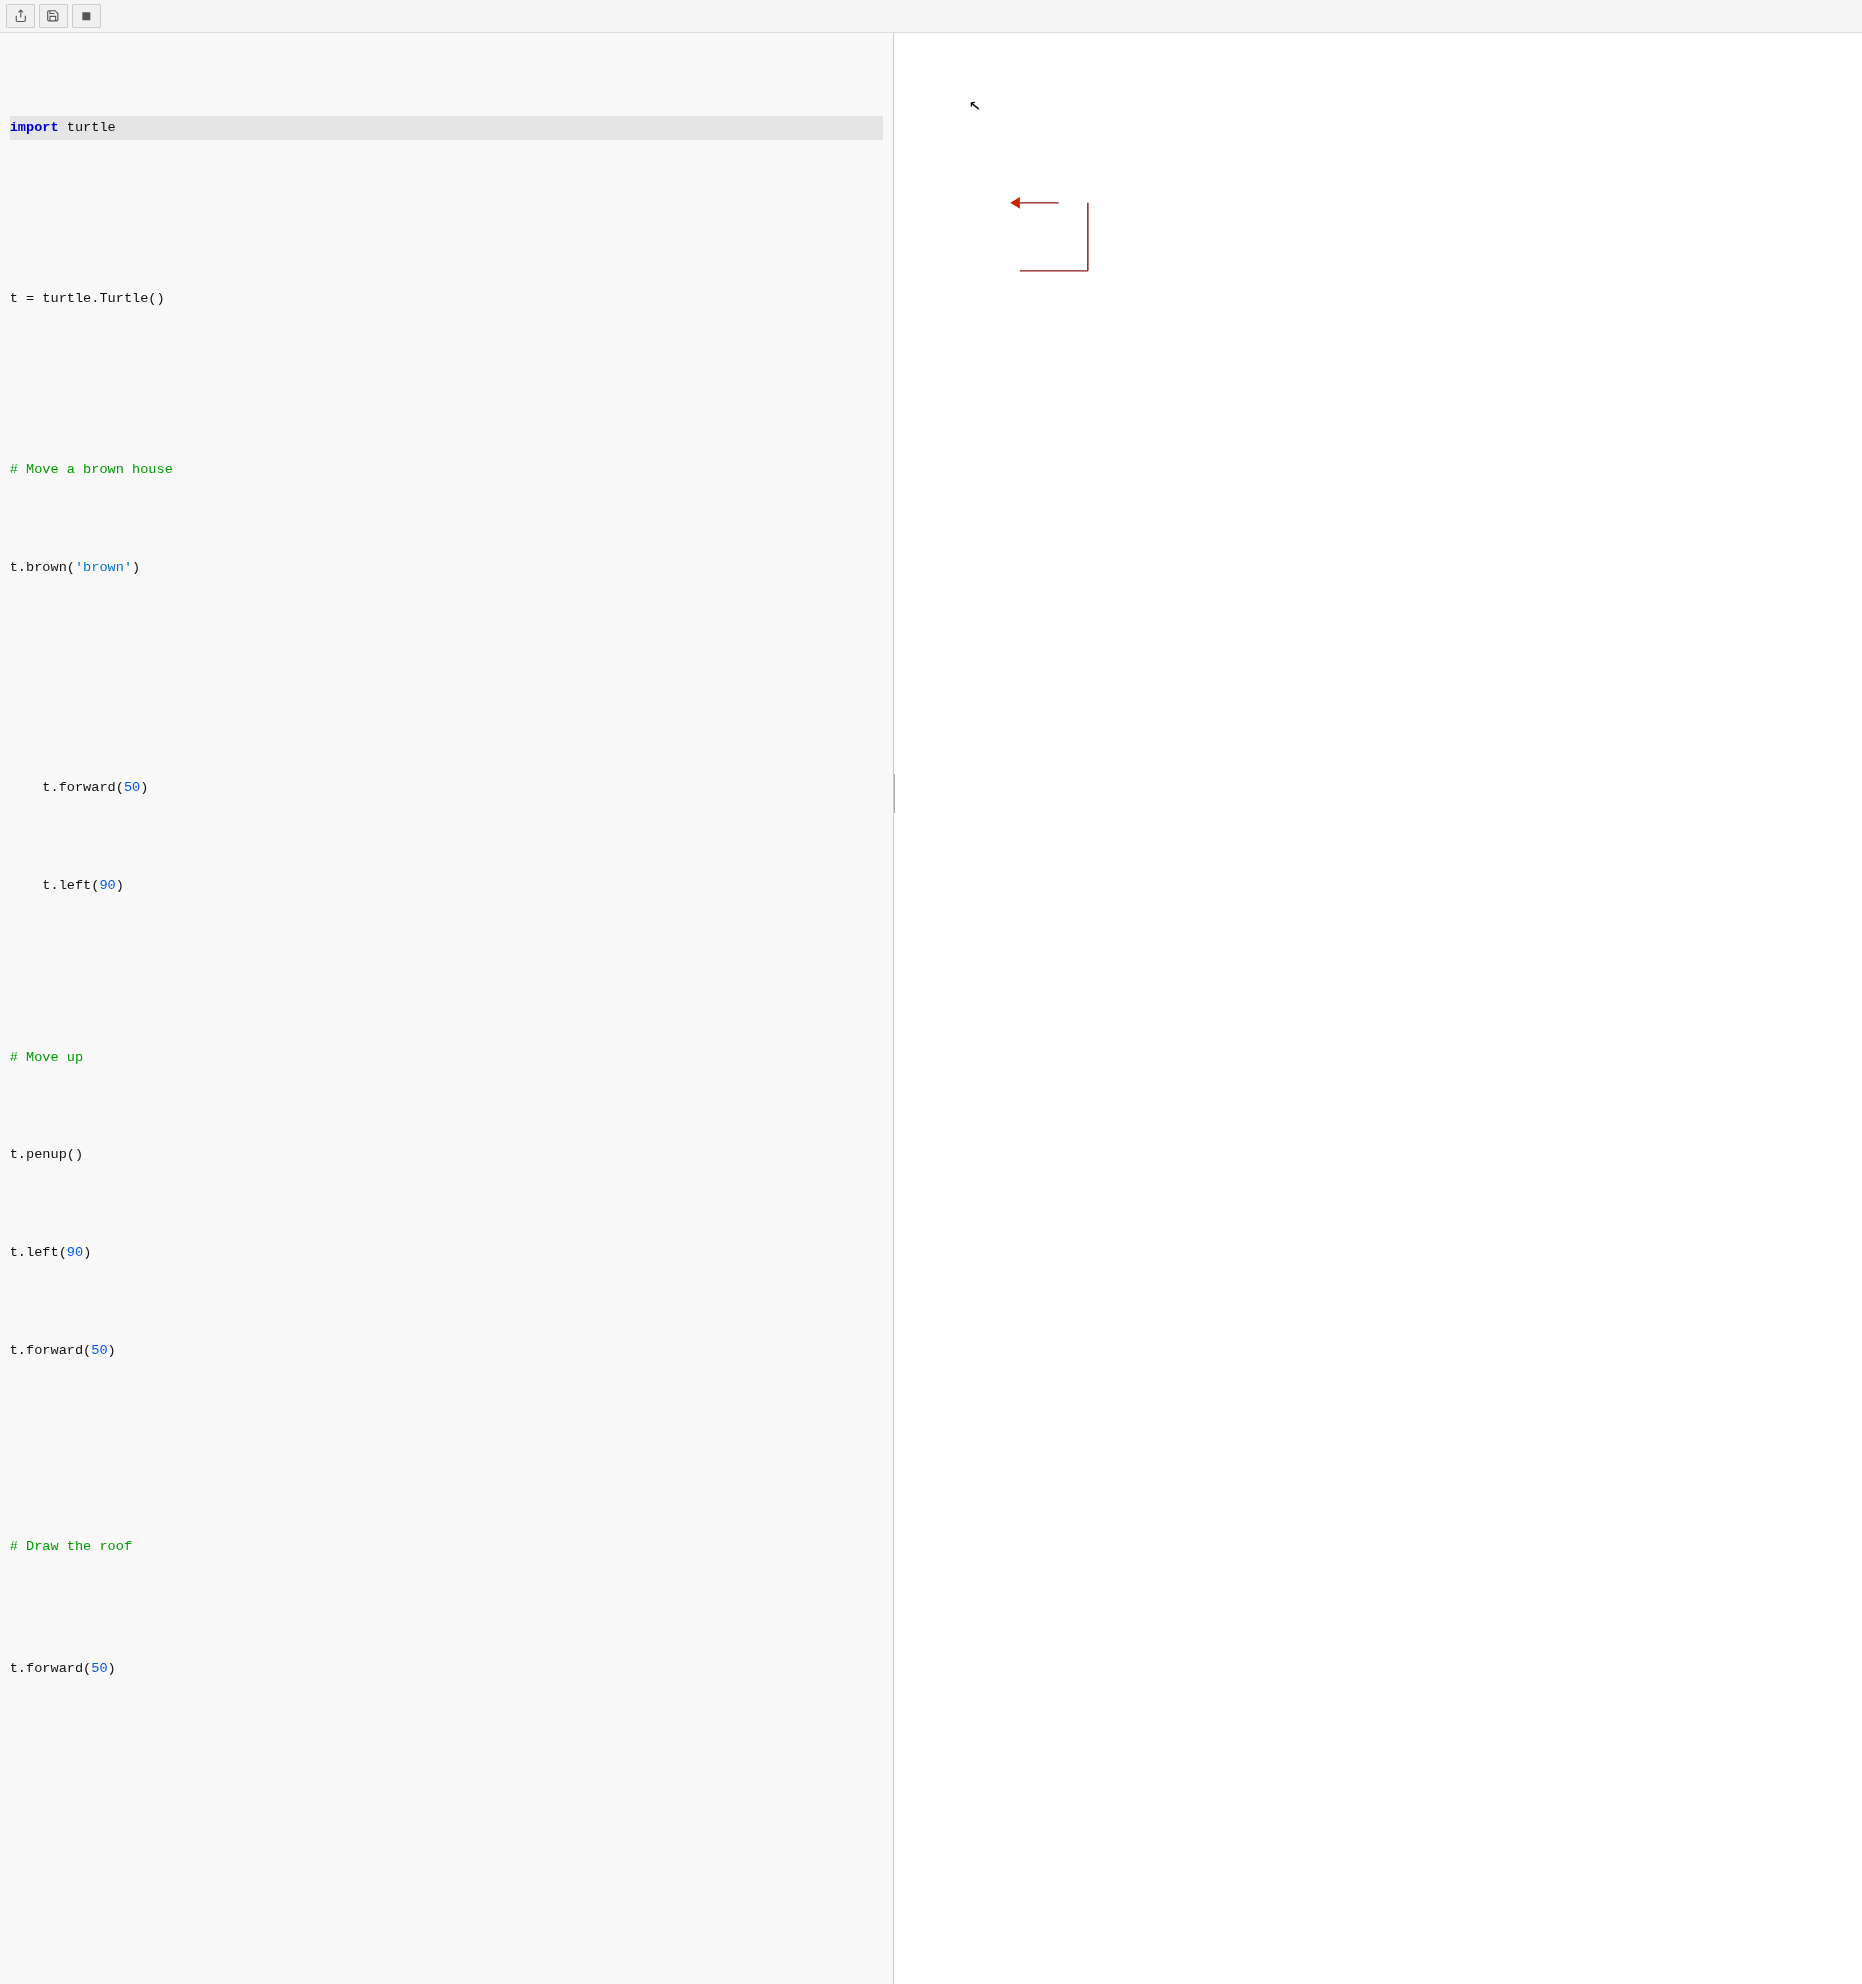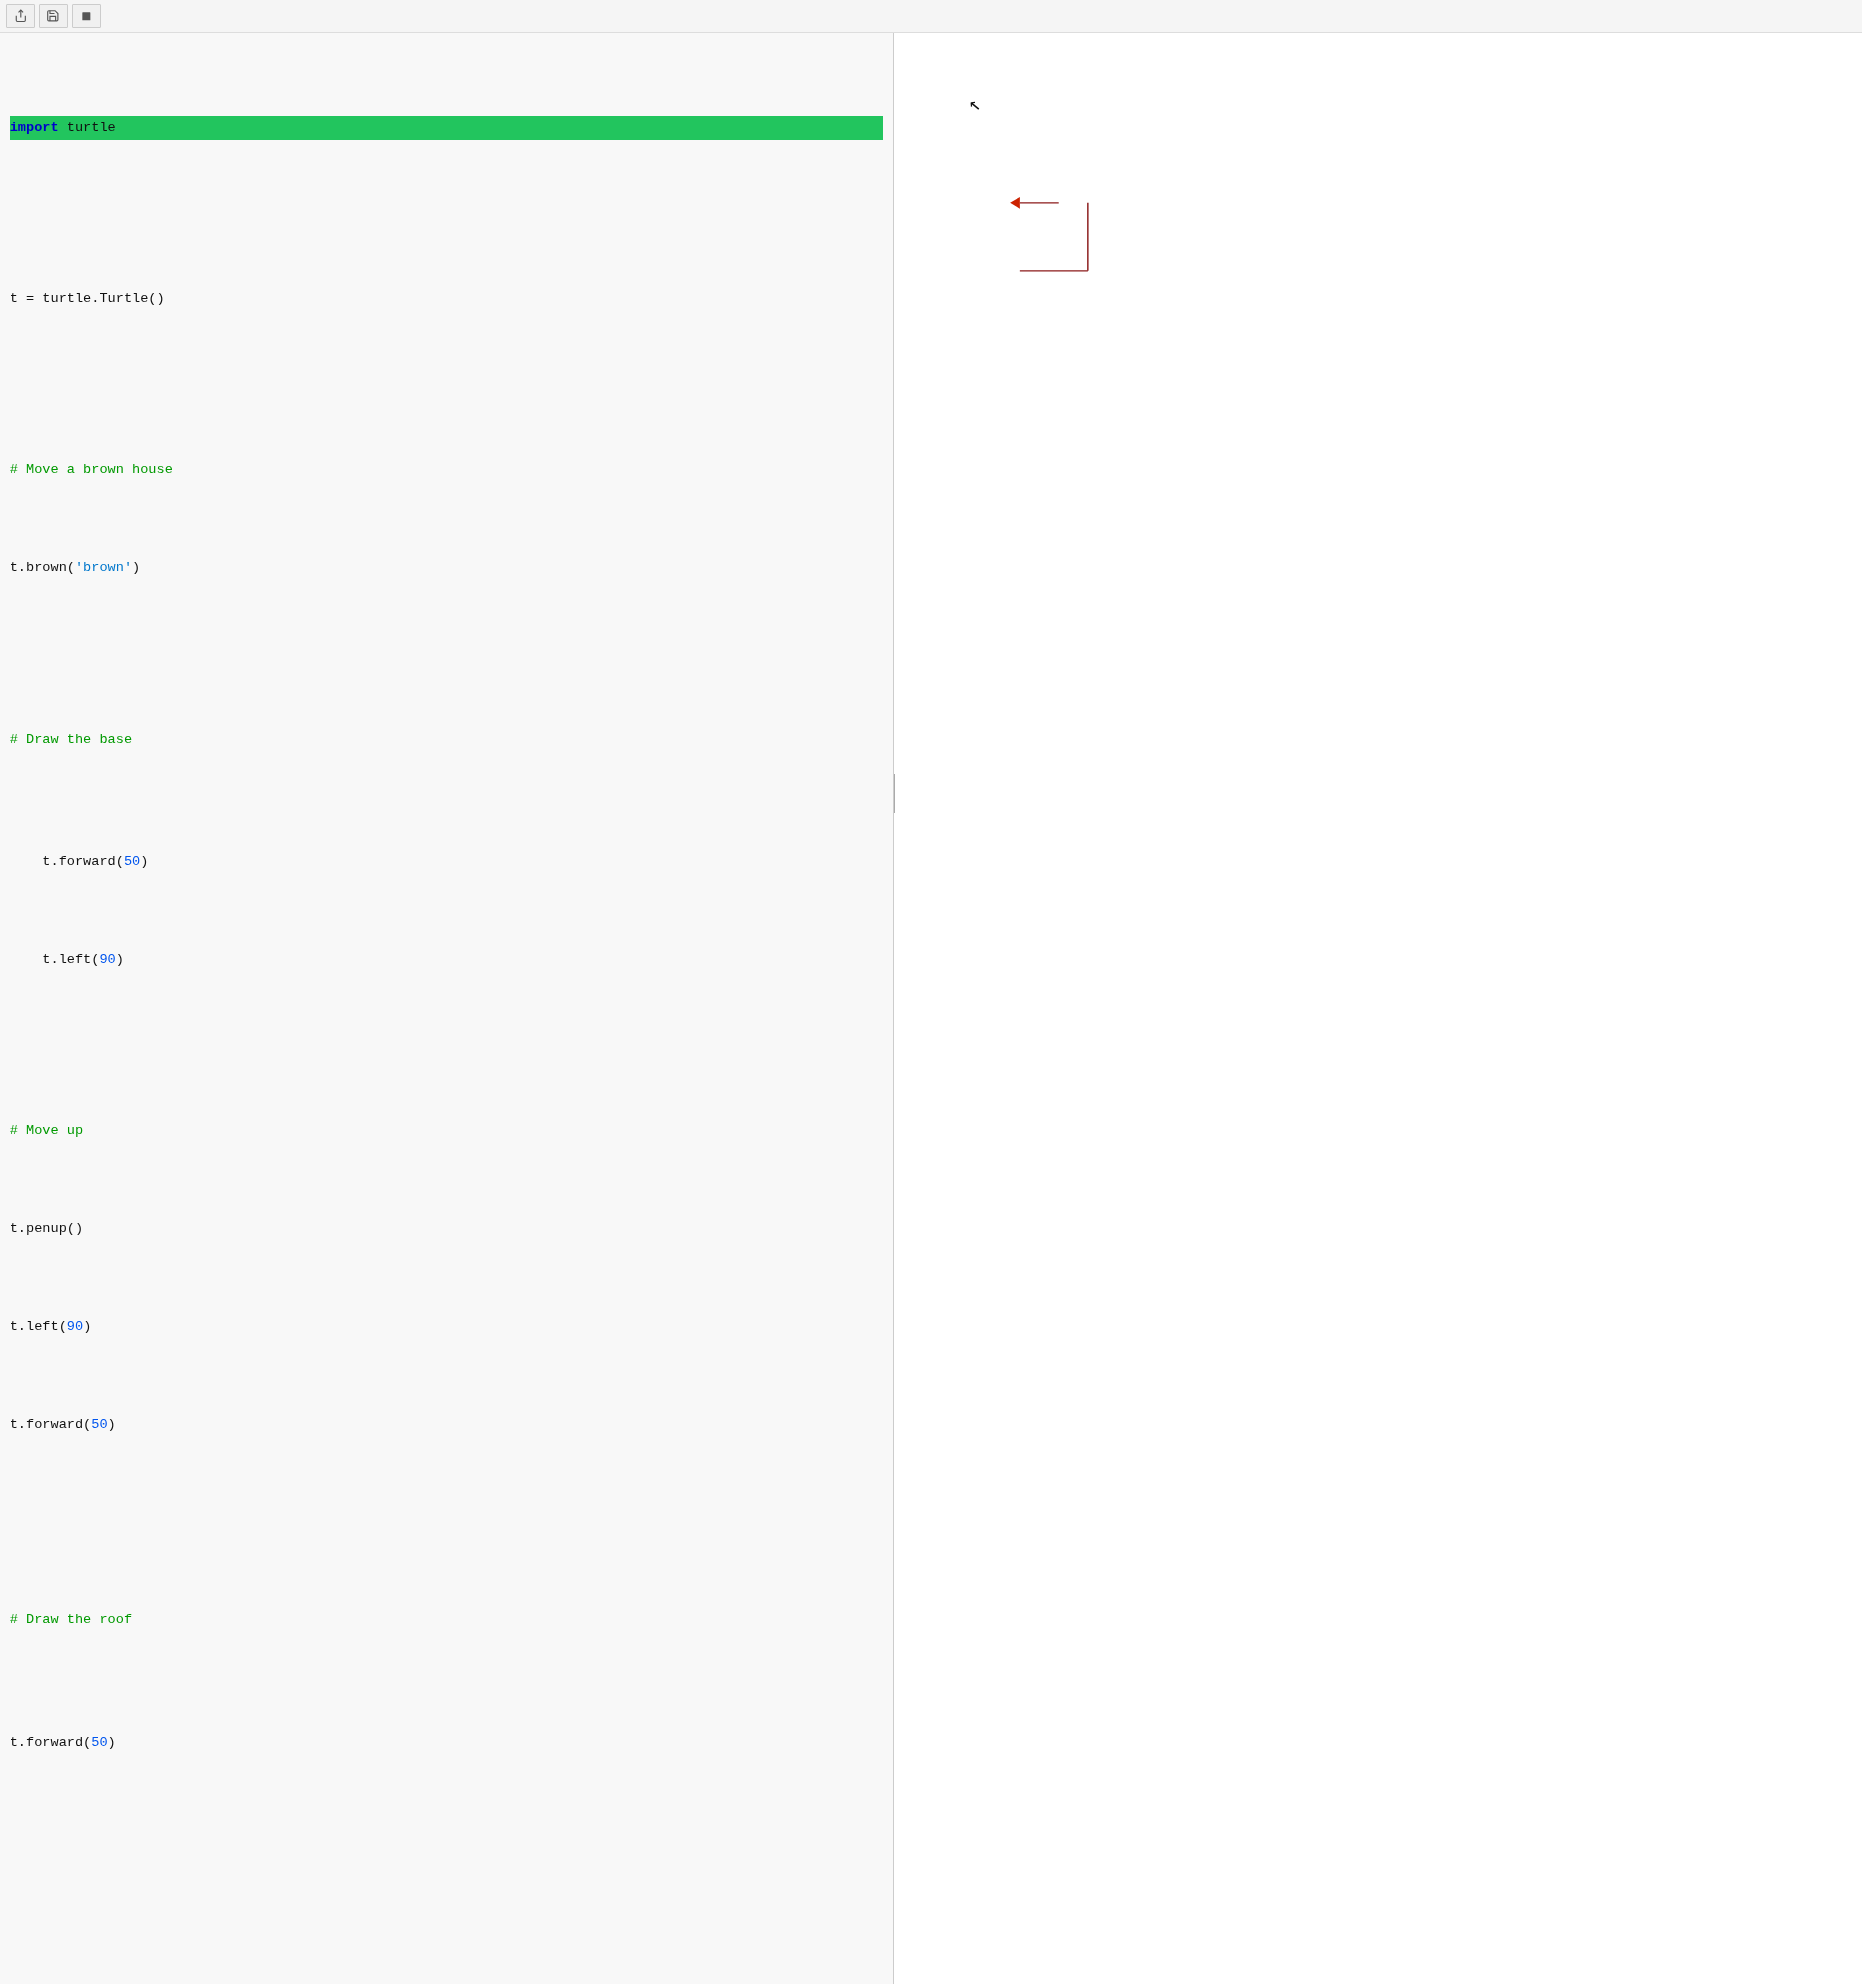--- a/index.html
+++ b/index.html
@@ -90,21 +90,21 @@
     }
 
     .canvas-panel {
       flex: 1;
       position: relative;
       background: #ffffff;
       overflow: hidden;
     }
 
     .line-highlight {
-      background: #22c55e;
+      background: #e5e5e5;
     }
   </style>
 </head>
 <body>
 
 <div class="app-container">
 
   <div class="toolbar">
     <button class="toolbar-btn" title="Export">
       <svg width="13.6" height="13.6" viewBox="0 0 24 24" fill="none" stroke="#555" stroke-width="2">
@@ -136,21 +136,20 @@
         <div>&nbsp;</div>
         
         <div><span class="normal">t = turtle.Turtle()</span></div>
         <div>&nbsp;</div>
         
         <div><span class="comment"># Move a brown house</span></div>
         
         <div><span class="normal">t.brown(</span><span class="string">'brown'</span><span class="normal">)</span></div>
         <div>&nbsp;</div>
         
-        <div><span class="comment"># Draw the base</span></div>
         
         
         <div><span class="normal">    t.forward(</span><span class="number">50</span><span class="normal">)</span></div>
         
         <div><span class="normal">    t.left(</span><span class="number">90</span><span class="normal">)</span></div>
         <div>&nbsp;</div>
         
         <div><span class="comment"># Move up</span></div>
         
         <div><span class="normal">t.penup()</span></div>

